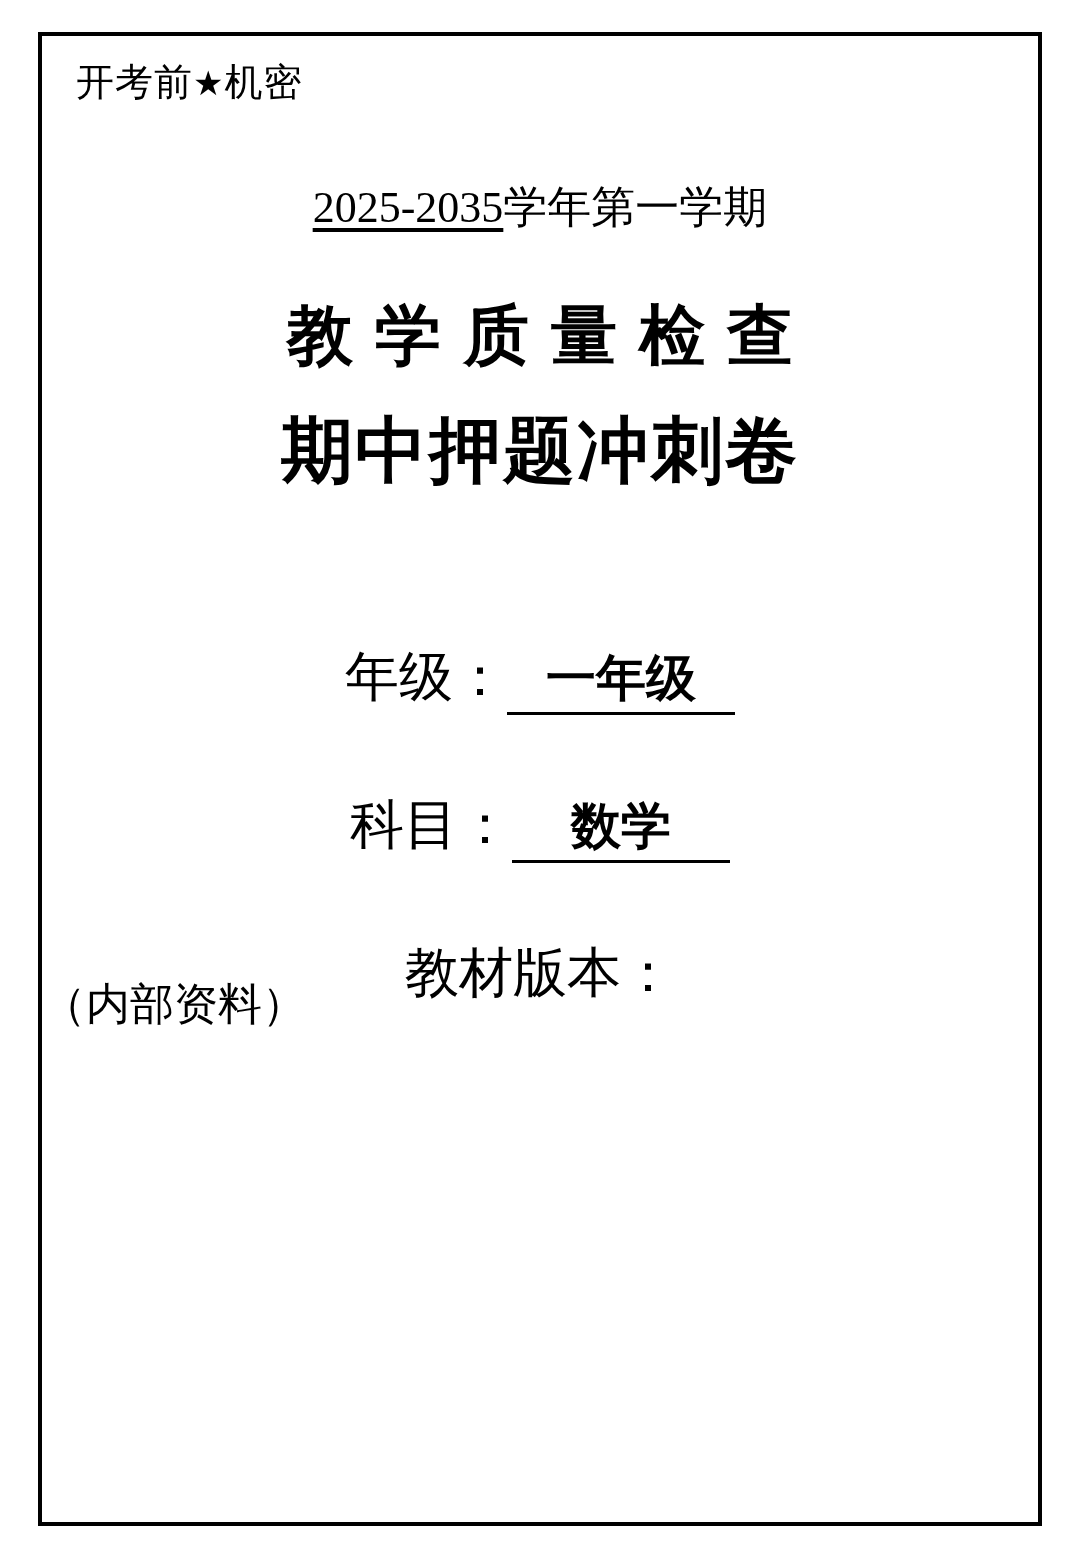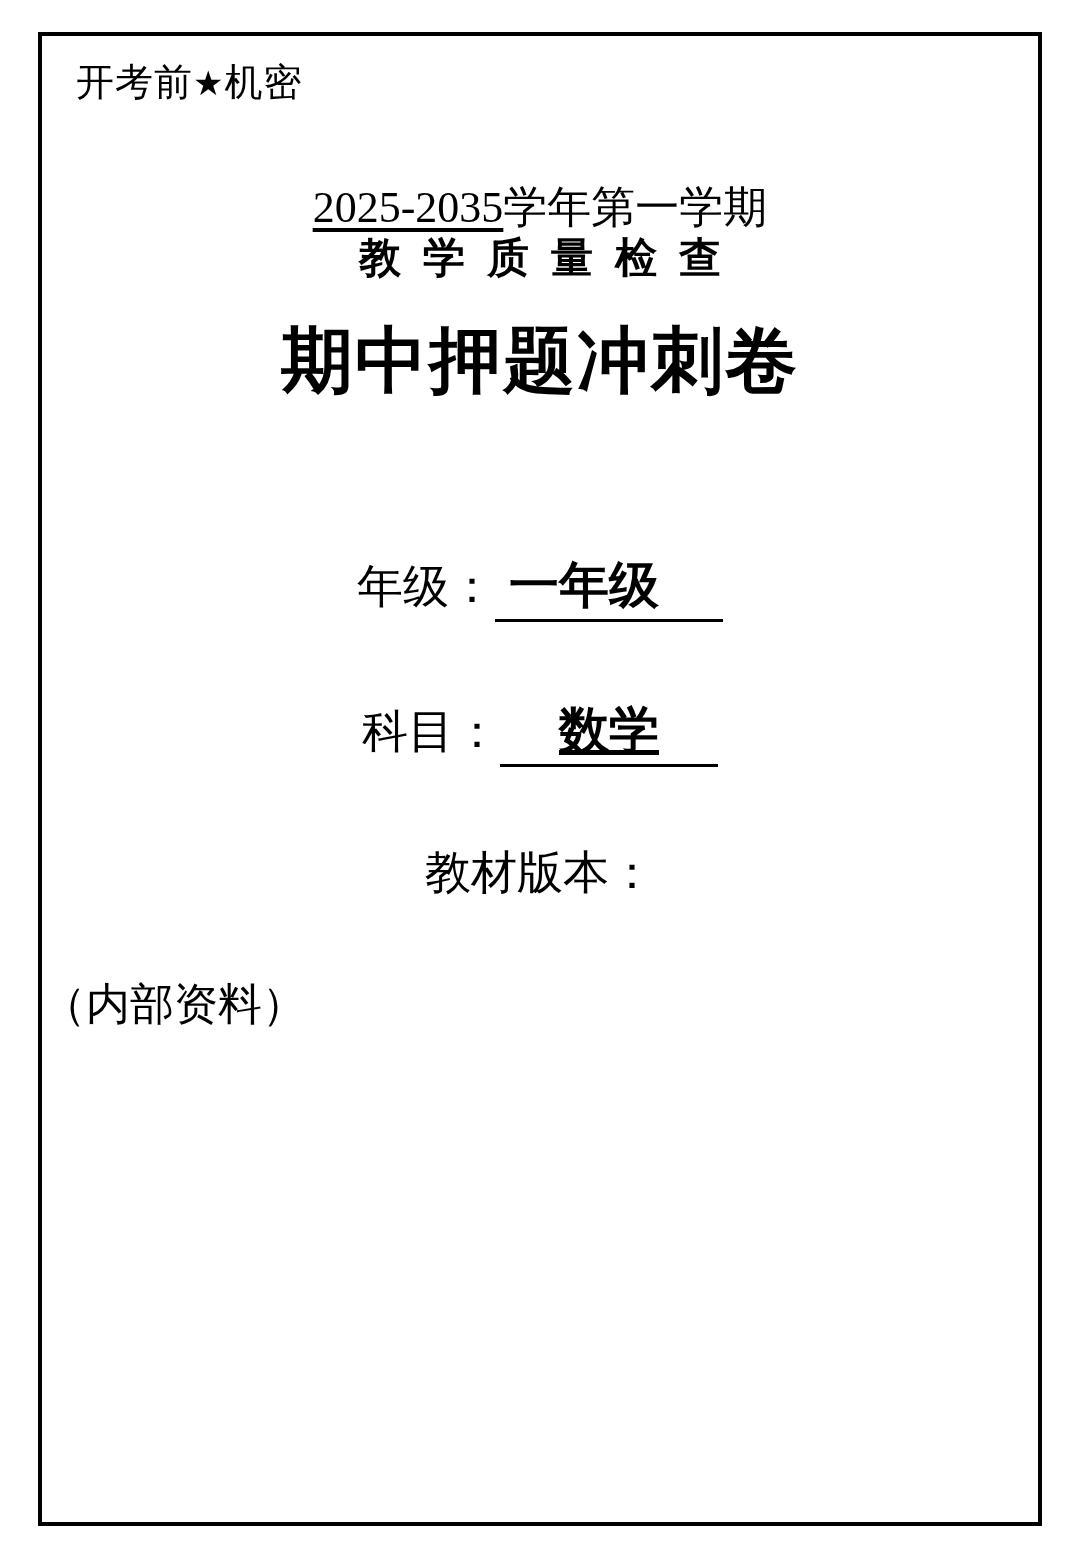--- a/index.html
+++ b/index.html
@@ -54,26 +54,27 @@
     text-align: center;
     font-size: 44px;
     line-height: 1.2;
     white-space: nowrap;
   }
   .year-line .u {
     text-decoration: underline;
     text-underline-offset: 6px;
   }
   .title-main {
+    margin-top: 60px;
     text-align: center;
-    font-size: 42px;
+    font-size: 66px;
     font-weight: bold;
     letter-spacing: 22px;
     text-indent: 22px;
-    font-family: Liberation Mono, monospace;
+    font-family: Liberation Serif, serif;
     line-height: 1.25;
   }
   .title-sub {
     margin-top: 28px;
     text-align: center;
     font-size: 72px;
     font-weight: bold;
     letter-spacing: 2px;
     font-family: "DejaVu Serif", "Liberation Serif", serif;
     line-height: 1.25;
@@ -83,33 +84,33 @@
   }
   .field-row {
     display: flex;
     justify-content: center;
     align-items: baseline;
     margin-bottom: 78px;
     white-space: nowrap;
   }
   .field-row:last-child { margin-bottom: 10px; }
   .field-label {
-    font-size: 46px;
+    font-size: 54px;
     line-height: 1.2;
   }
   .field-value {
     font-size: 50px;
     font-weight: bold;
     font-family: "DejaVu Serif", "Liberation Serif", serif;
     border-bottom: 3px solid #000;
     padding: 0 14px 4px 14px;
     line-height: 1.2;
   }
-  .row-grade .field-value { min-width: 200px; }
-  .row-subject .field-value { min-width: 190px; text-align: center; text-decoration: underline; }
+  .row-grade .field-value { min-width: 200px; text-align: center; }
+  .row-subject .field-value { min-width: 190px; text-align: center; }
   .row-edition .field-value { min-width: 210px; text-align: center; }
   .footer-note {
     position: absolute;
     left: 0;
     right: 0;
     bottom: 124px;
     text-align: left;
     font-size: 44px;
     line-height: 1.2;
   }

